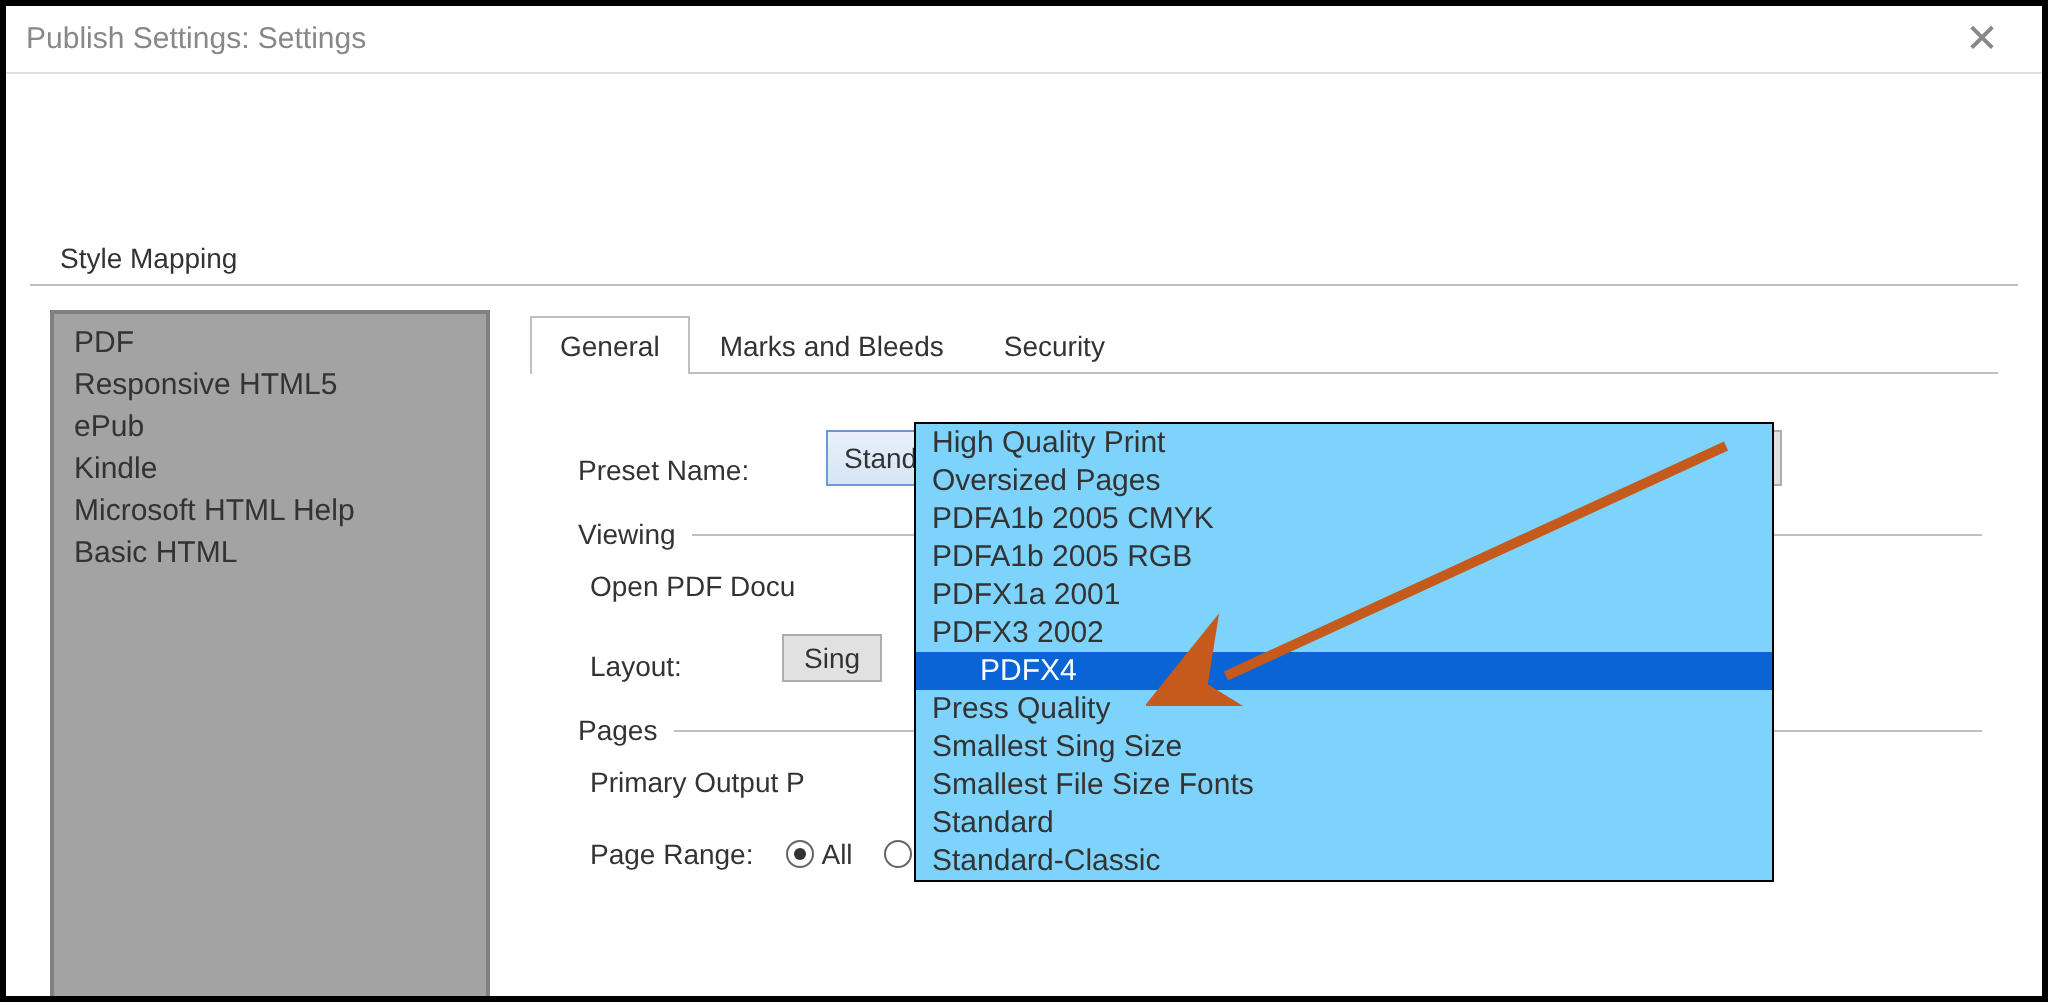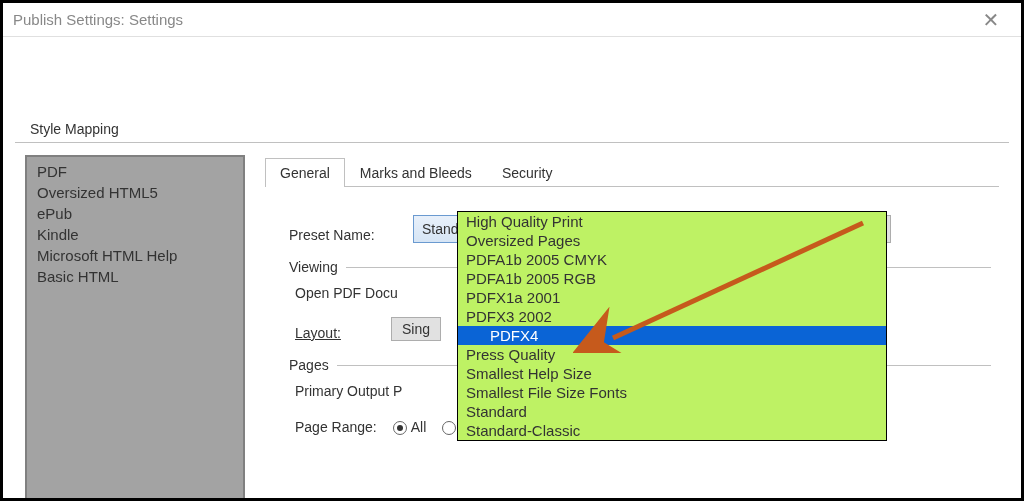--- a/index.html
+++ b/index.html
@@ -21,25 +21,25 @@
 .form-area { padding: 28px 8px 0 24px; }
 .row { display: flex; align-items: flex-end; margin-bottom: 16px; }
 .lbl { width: 124px; }
 .combo { flex: 1; max-width: 430px; height: 28px; border: 1px solid #6a9ad0; background: linear-gradient(#e8f0fa,#d6e5f5); display: flex; align-items: center; padding: 0 8px; position: relative; }
 .combo .chev { margin-left: auto; color: #555; font-size: 11px; }
 .more-btn { width: 30px; height: 28px; margin-left: 18px; background: #e1e1e1; border: 1px solid #adadad; display: flex; align-items: center; justify-content: center; }
 .fieldset-label { display: flex; align-items: center; margin: 14px 0 10px 0; }
 .fieldset-label .txt { color: #333; }
 .fieldset-label .line { flex: 1; height: 1px; background: #c0c0c0; margin-left: 8px; }
 .layout-btn { border: 1px solid #adadad; background: #e1e1e1; padding: 3px 10px; }
-.dropdown-list { position: absolute; border: 1px solid #000; background: #bef264; left: 454px; top: 208px; width: 430px; z-index: 50; }
+.dropdown-list { position: absolute; border: 1px solid #000; background: #7dd3fc; left: 454px; top: 208px; width: 430px; z-index: 50; }
 .dropdown-list .opt { padding: 1px 8px; font-size: 15px; }
 .dropdown-list .opt.sel { background: #0a64d6; color: #fff; padding-left: 32px; }
 .pages-row { display: flex; align-items: center; gap: 16px; margin-top: 10px; }
-.radio { display: inline-flex; align-items: flex-end; gap: 4px; }
+.radio { display: inline-flex; align-items: center; gap: 4px; }
 .radio .circ { width: 14px; height: 14px; border: 1px solid #666; border-radius: 50%; display: inline-flex; align-items: center; justify-content: center; }
 .radio .dot { width: 6px; height: 6px; background: #333; border-radius: 50%; }
 .numbox { width: 46px; height: 24px; border: 1px solid #b0b0b0; background: #fff; padding: 0 6px; display: inline-flex; align-items: center; color: #888; }
 .arrow-svg { position: absolute; left: 570px; top: 210px; z-index: 60; pointer-events: none; }
 </style>
 </head>
 <body>
 
 <div class="titlebar">
   <span class="title">Publish Settings: Settings</span>
@@ -47,21 +47,21 @@
 </div>
 
 <div class="content">
   <div class="tabs-row">
     <div class="tab">Style Mapping</div>
   </div>
 
   <div class="columns">
     <div class="listbox">
       <div class="item">PDF</div>
-      <div class="item">Oversized HTML5</div>
+      <div class="item">Responsive HTML5</div>
       <div class="item">ePub</div>
       <div class="item">Kindle</div>
       <div class="item">Microsoft HTML Help</div>
       <div class="item">Basic HTML</div>
     </div>
 
     <div class="right-panel">
       <div class="sub-tabs-row">
         <div class="sub-tab active">General</div>
         <div class="sub-tab">Marks and Bleeds</div>
@@ -81,21 +81,21 @@
         </div>
 
         <div class="fieldset-label">
           <span class="txt">Viewing</span>
           <span class="line"></span>
         </div>
         <div class="row" style="margin-left:6px;">
           <span>Open PDF Docu</span>
         </div>
         <div class="row" style="margin-left:6px;">
-          <span class="lbl" style="width:96px;text-decoration:underline;">Layout:</span>
+          <span class="lbl" style="width:96px;">Layout:</span>
           <span class="layout-btn">Sing</span>
         </div>
 
         <div class="fieldset-label">
           <span class="txt">Pages</span>
           <span class="line"></span>
         </div>
         <div class="row" style="margin-left:6px;">
           <span>Primary Output P</span>
         </div>
@@ -122,21 +122,21 @@
 
 <div class="dropdown-list" id="dropdown">
     <div class="opt">High Quality Print</div>
     <div class="opt">Oversized Pages</div>
     <div class="opt">PDFA1b 2005 CMYK</div>
     <div class="opt">PDFA1b 2005 RGB</div>
     <div class="opt">PDFX1a 2001</div>
     <div class="opt">PDFX3 2002</div>
     <div class="opt sel">PDFX4</div>
     <div class="opt">Press Quality</div>
-    <div class="opt">Smallest Help Size</div>
+    <div class="opt">Smallest Sing Size</div>
     <div class="opt">Smallest File Size Fonts</div>
     <div class="opt">Standard</div>
     <div class="opt">Standard-Classic</div>
   </div>
 
 <svg class="arrow-svg" width="310" height="140">
   <defs>
     <marker id="ah" markerWidth="12" markerHeight="12" refX="2" refY="6" orient="auto">
       <path d="M0,0 L12,6 L0,12 L4,6 Z" fill="#c65a1c"></path>
     </marker>

